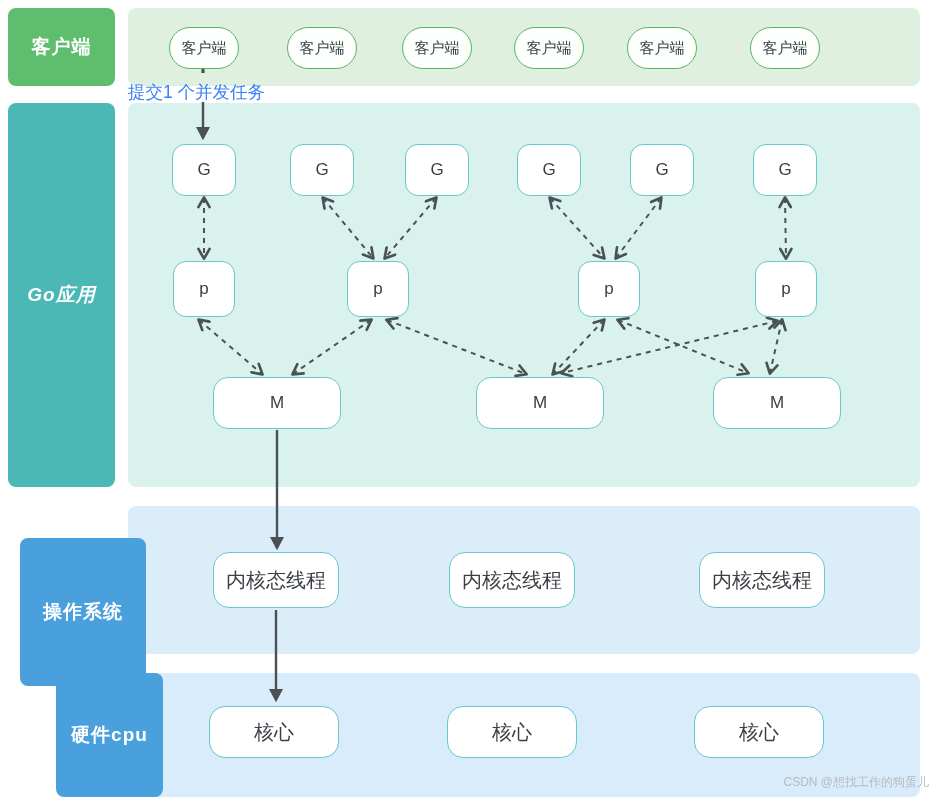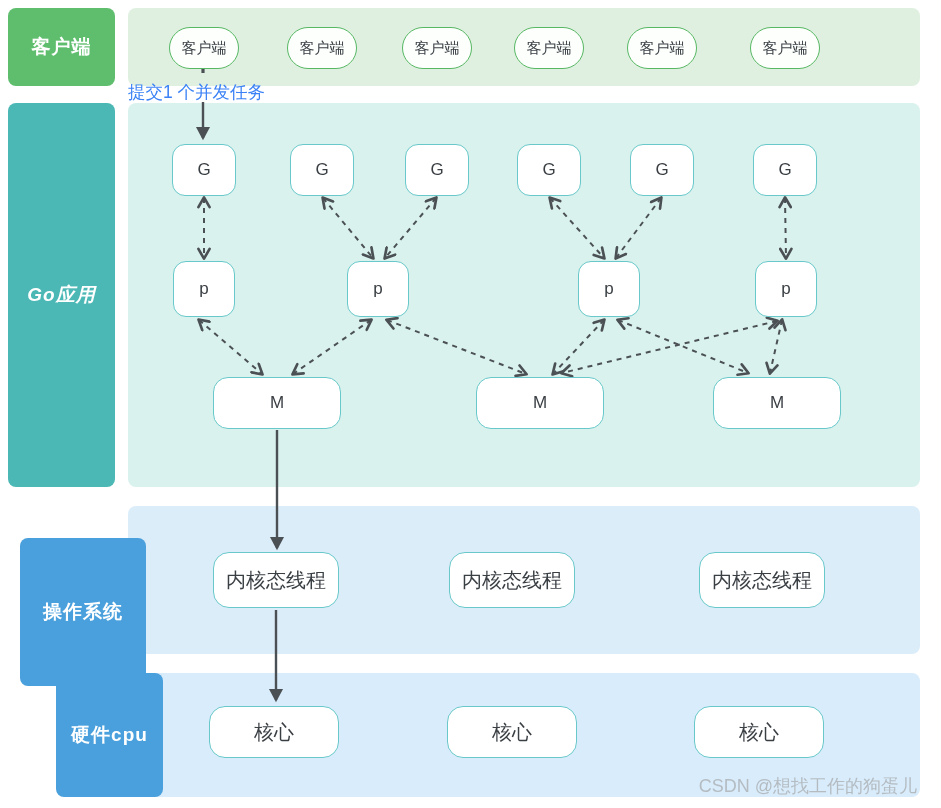--- a/index.html
+++ b/index.html
@@ -29,22 +29,22 @@
     font-size:15px;background:#fdfffd;
   }
   .node-g,.node-p{font-size:17px;border-radius:13px;}
   .node-m{font-size:17px;border-radius:15px;}
   .node-kernel-thread,.node-cpu-core{font-size:20px;border-radius:16px;}
   .submit-label{
     position:absolute;left:128px;top:80px;z-index:4;
     font-size:17.5px;color:#3b82f6;white-space:nowrap;
   }
   .watermark{
-    position:absolute;right:24px;top:774px;z-index:5;
-    font-size:18px;color:var(--watermark,#b4bcc2);white-space:nowrap;
+    position:absolute;right:12px;top:774px;z-index:5;
+    font-size:12px;color:var(--watermark,#b4bcc2);white-space:nowrap;
   }
 </style>
 </head>
 <body>
 
 <div id="canvas">
   <svg id="edge-layer" width="941" height="808">
     <defs>
       <marker id="chevEnd" viewBox="0 0 10 10" refX="8" refY="5" markerWidth="7" markerHeight="7" orient="auto">
         <path class="chev-path" d="M1.5,1 L8.5,5 L1.5,9"></path>

